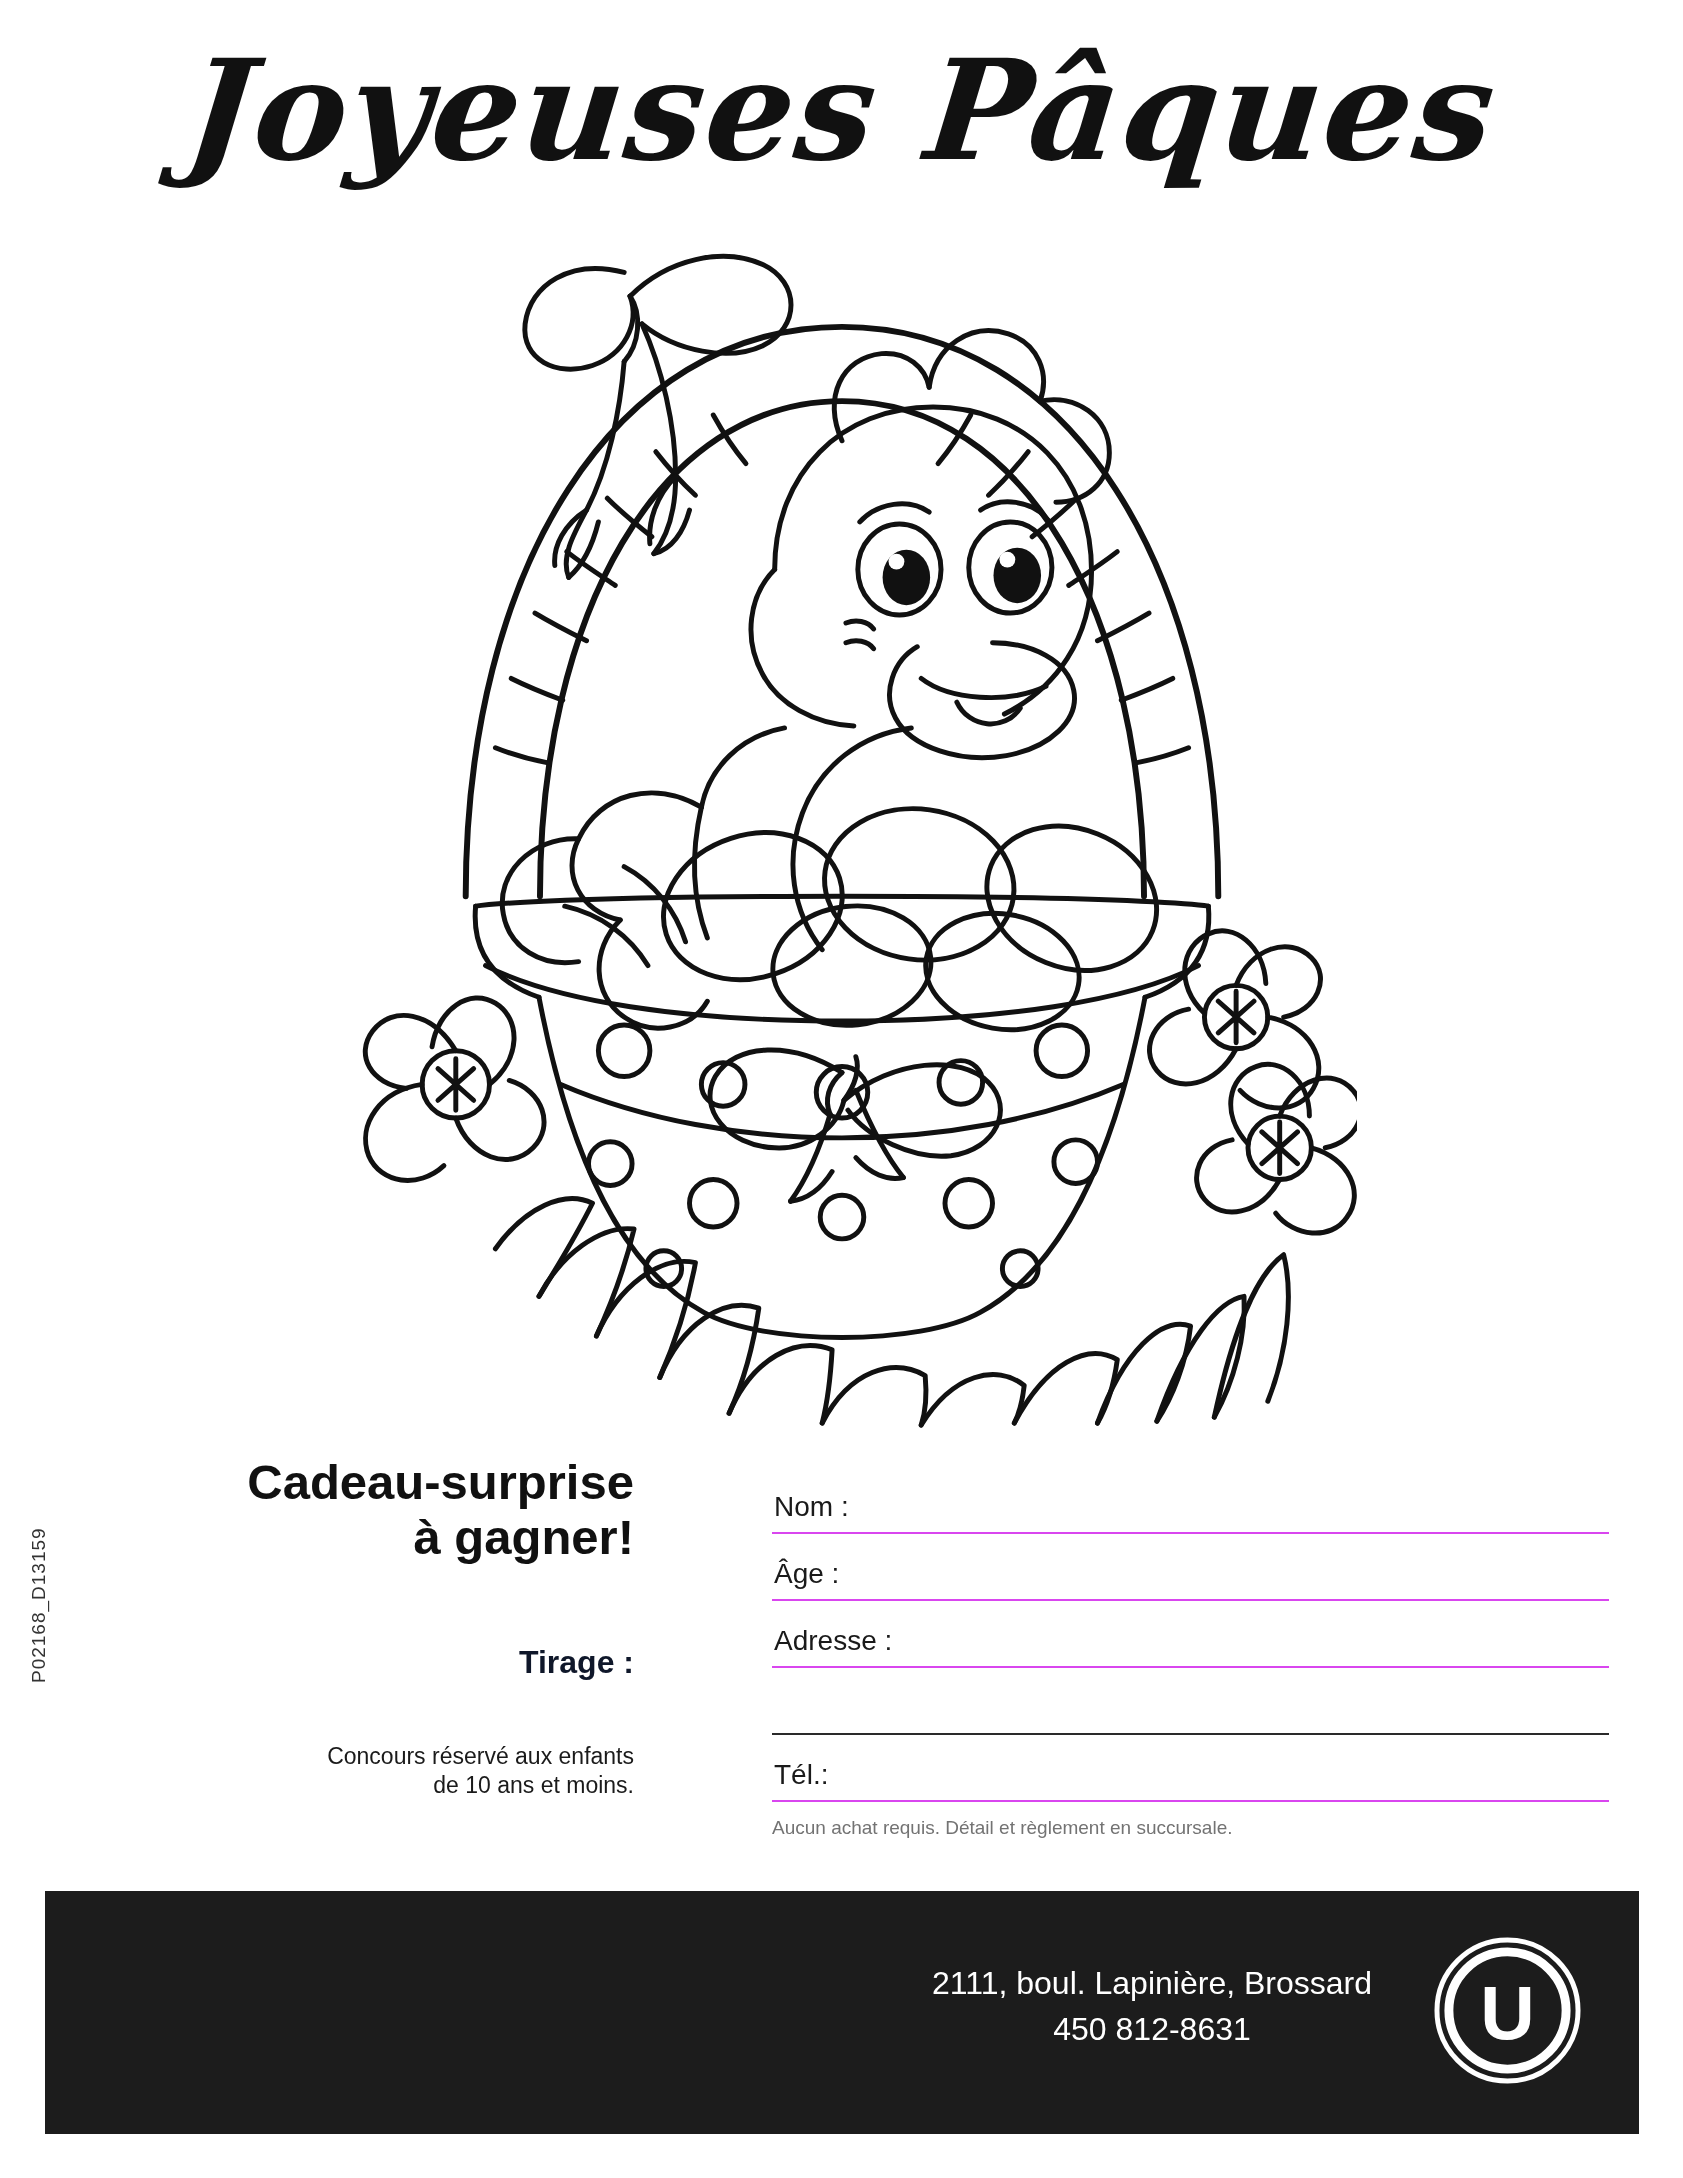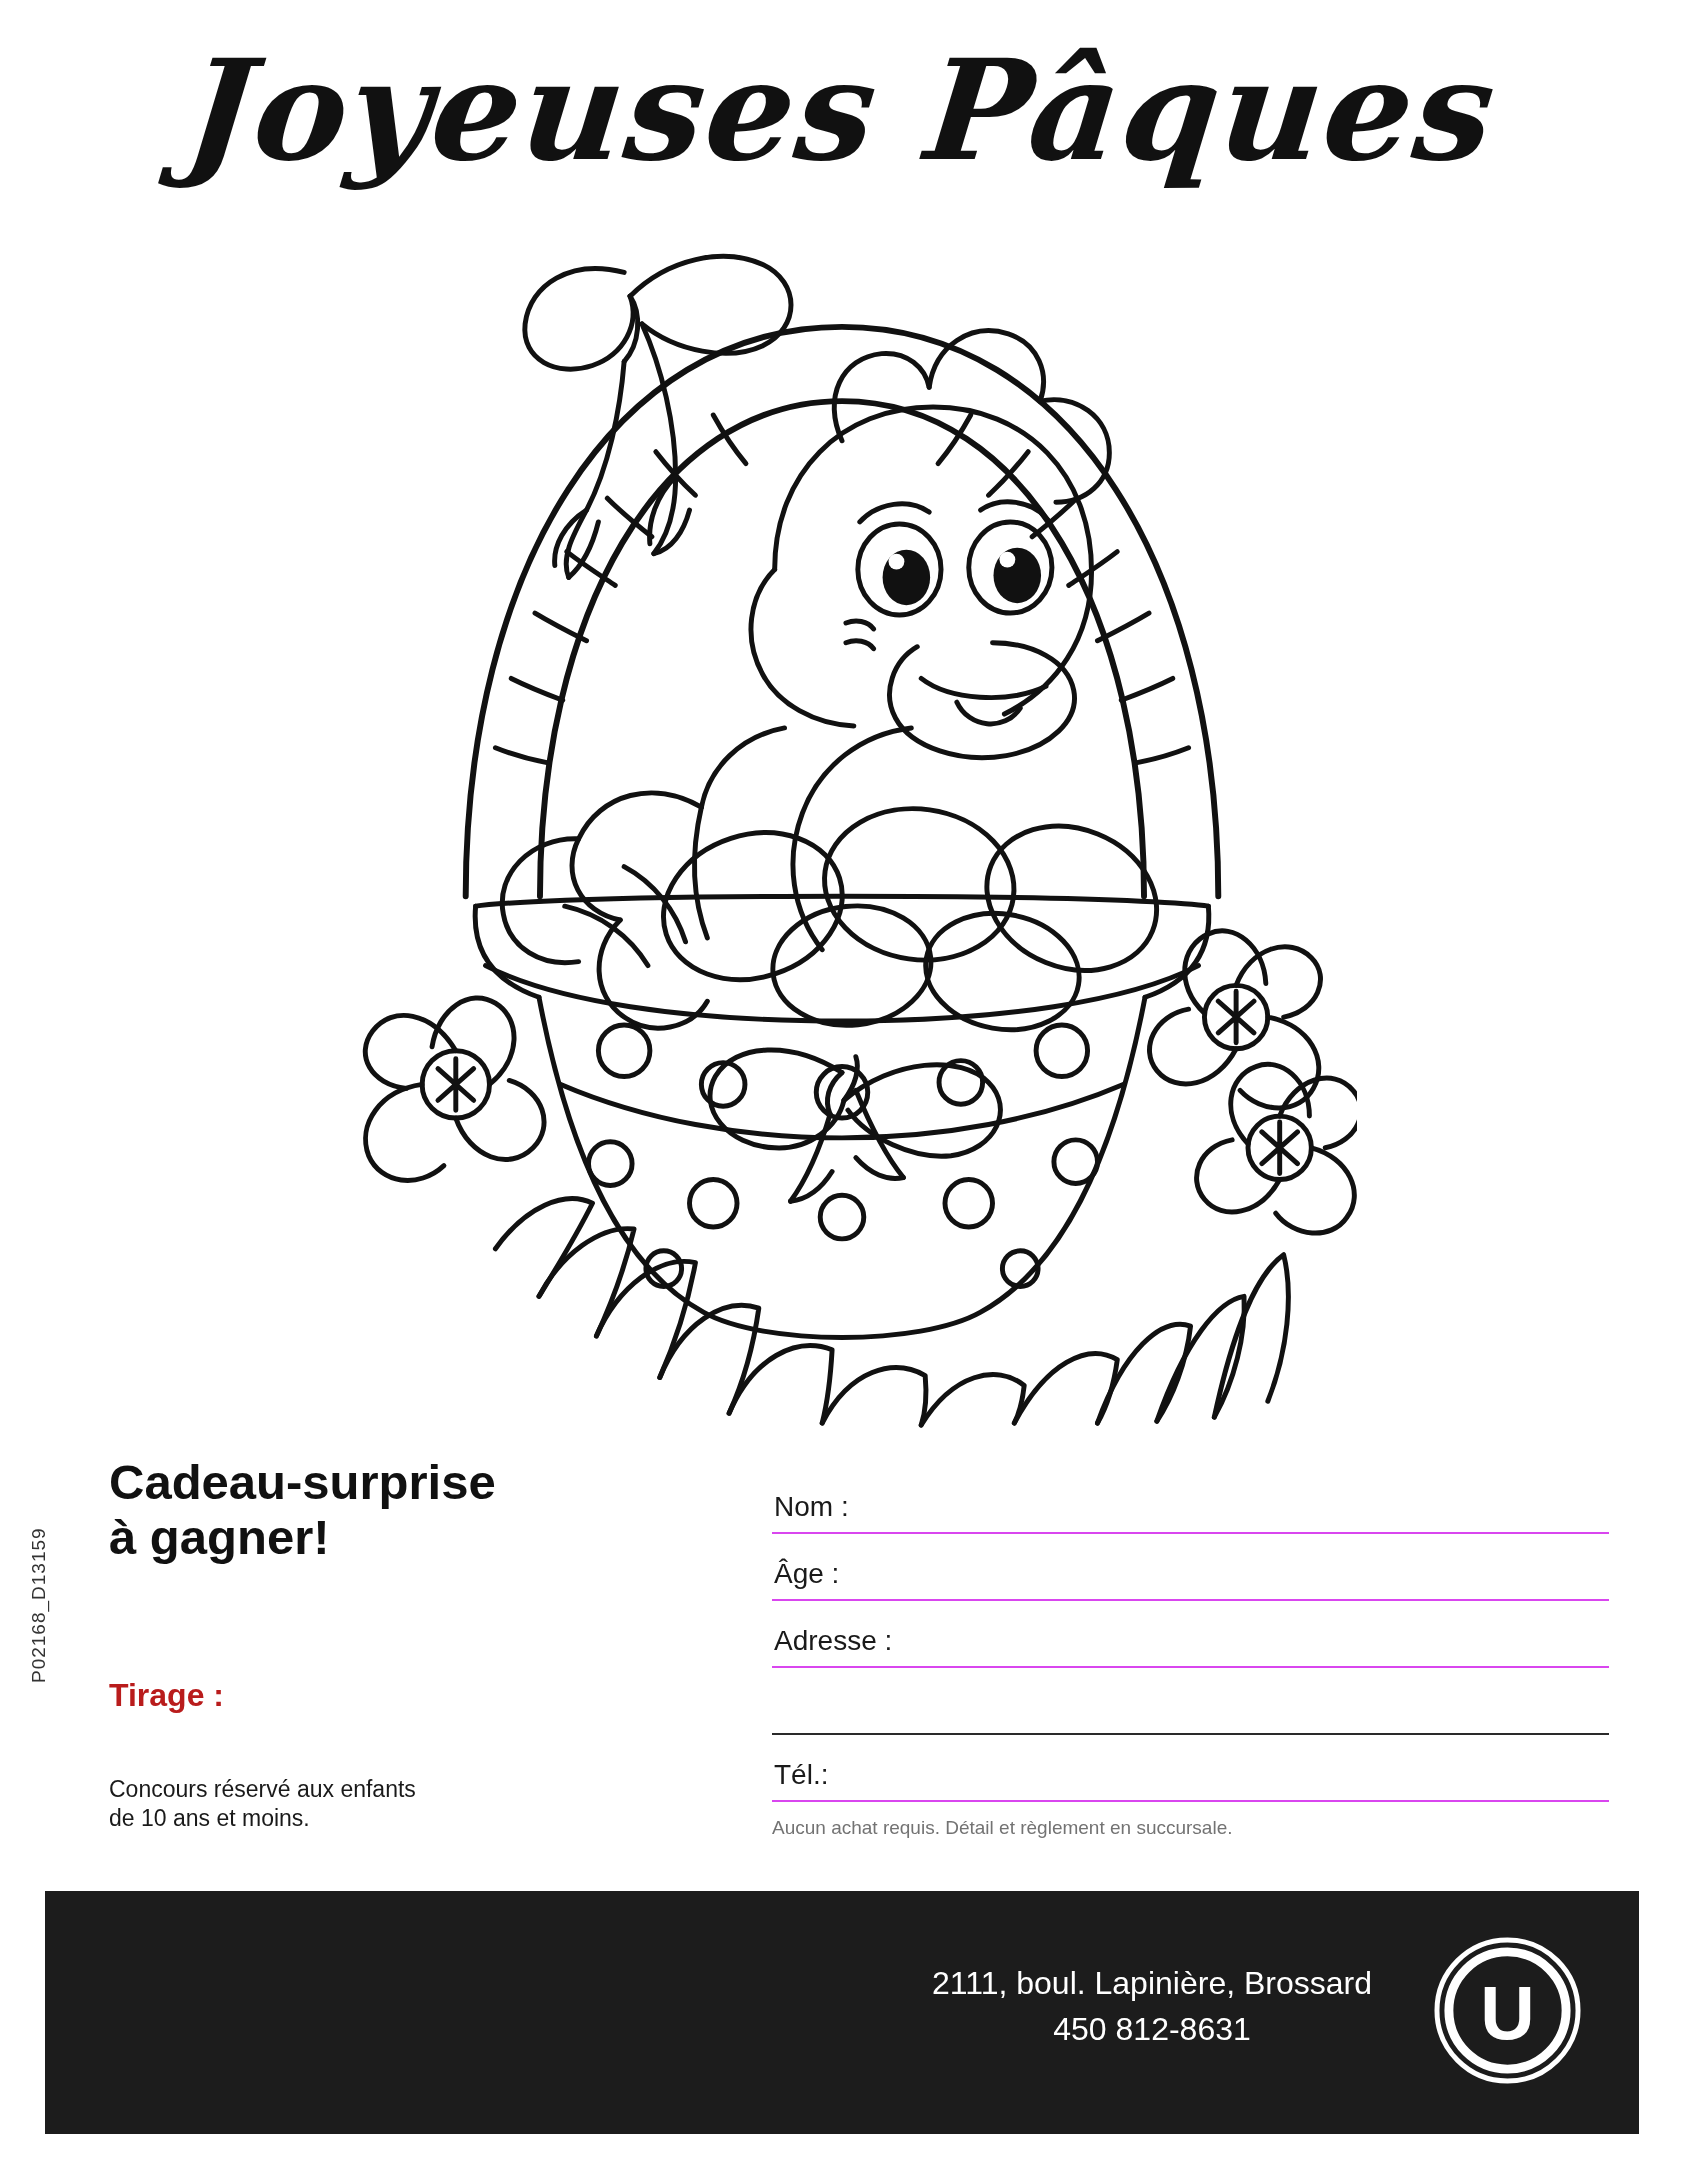--- a/index.html
+++ b/index.html
@@ -52,33 +52,33 @@
     width: 100%;
     height: 100%;
   }
 
   
   .left-block {
     position: absolute;
     left: 109px;
     top: 1455px;
     width: 525px;
-    text-align: left;
+    text-align: right;
   }
   .prize-head {
     font-size: 49px;
     font-weight: 700;
     line-height: 1.12;
     color: #111111;
   }
   .draw-label {
-    margin-top: 112px;
+    margin-top: 79px;
     font-size: 32px;
     font-weight: 700;
-    color: #b91c1c;
+    color: #0f172a;
   }
   .rules {
     margin-top: 61px;
     font-size: 23px;
     line-height: 1.28;
     color: #1a1a1a;
   }
 
   
   .side-code {

